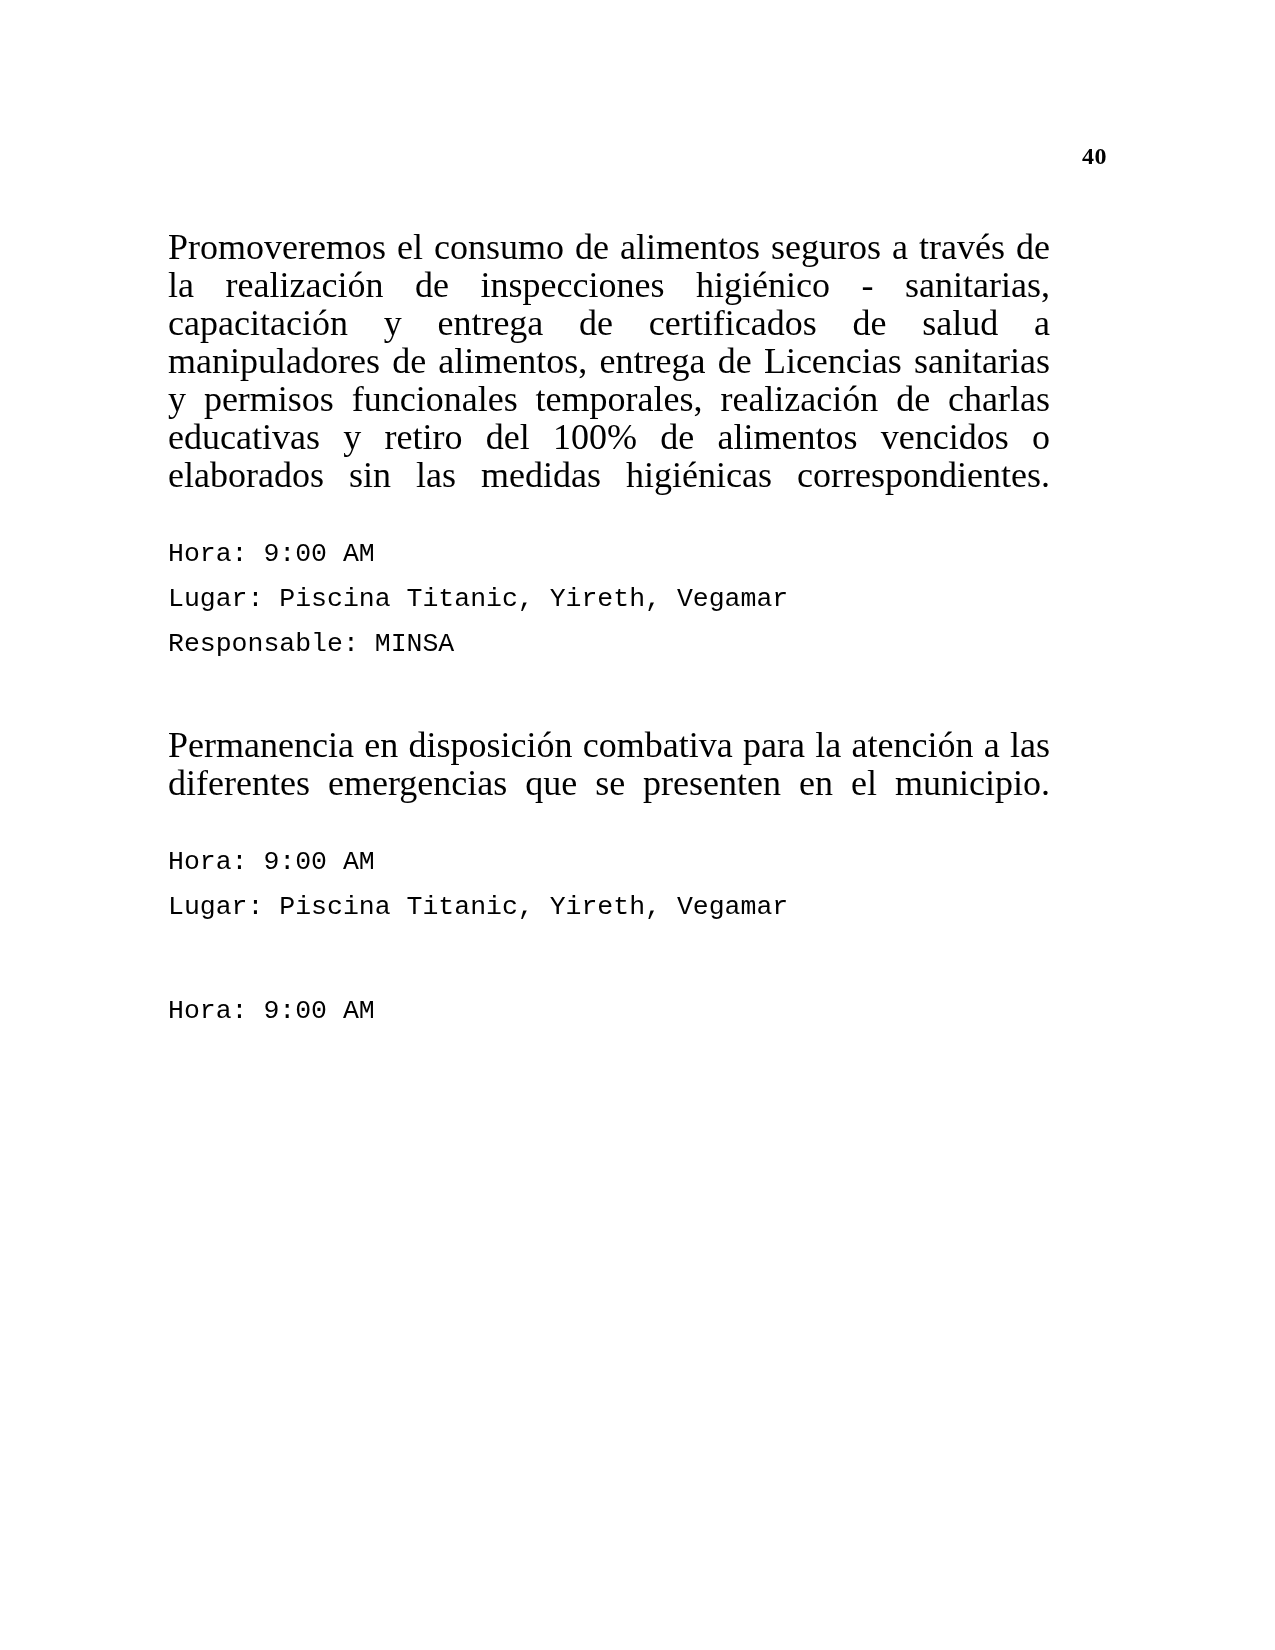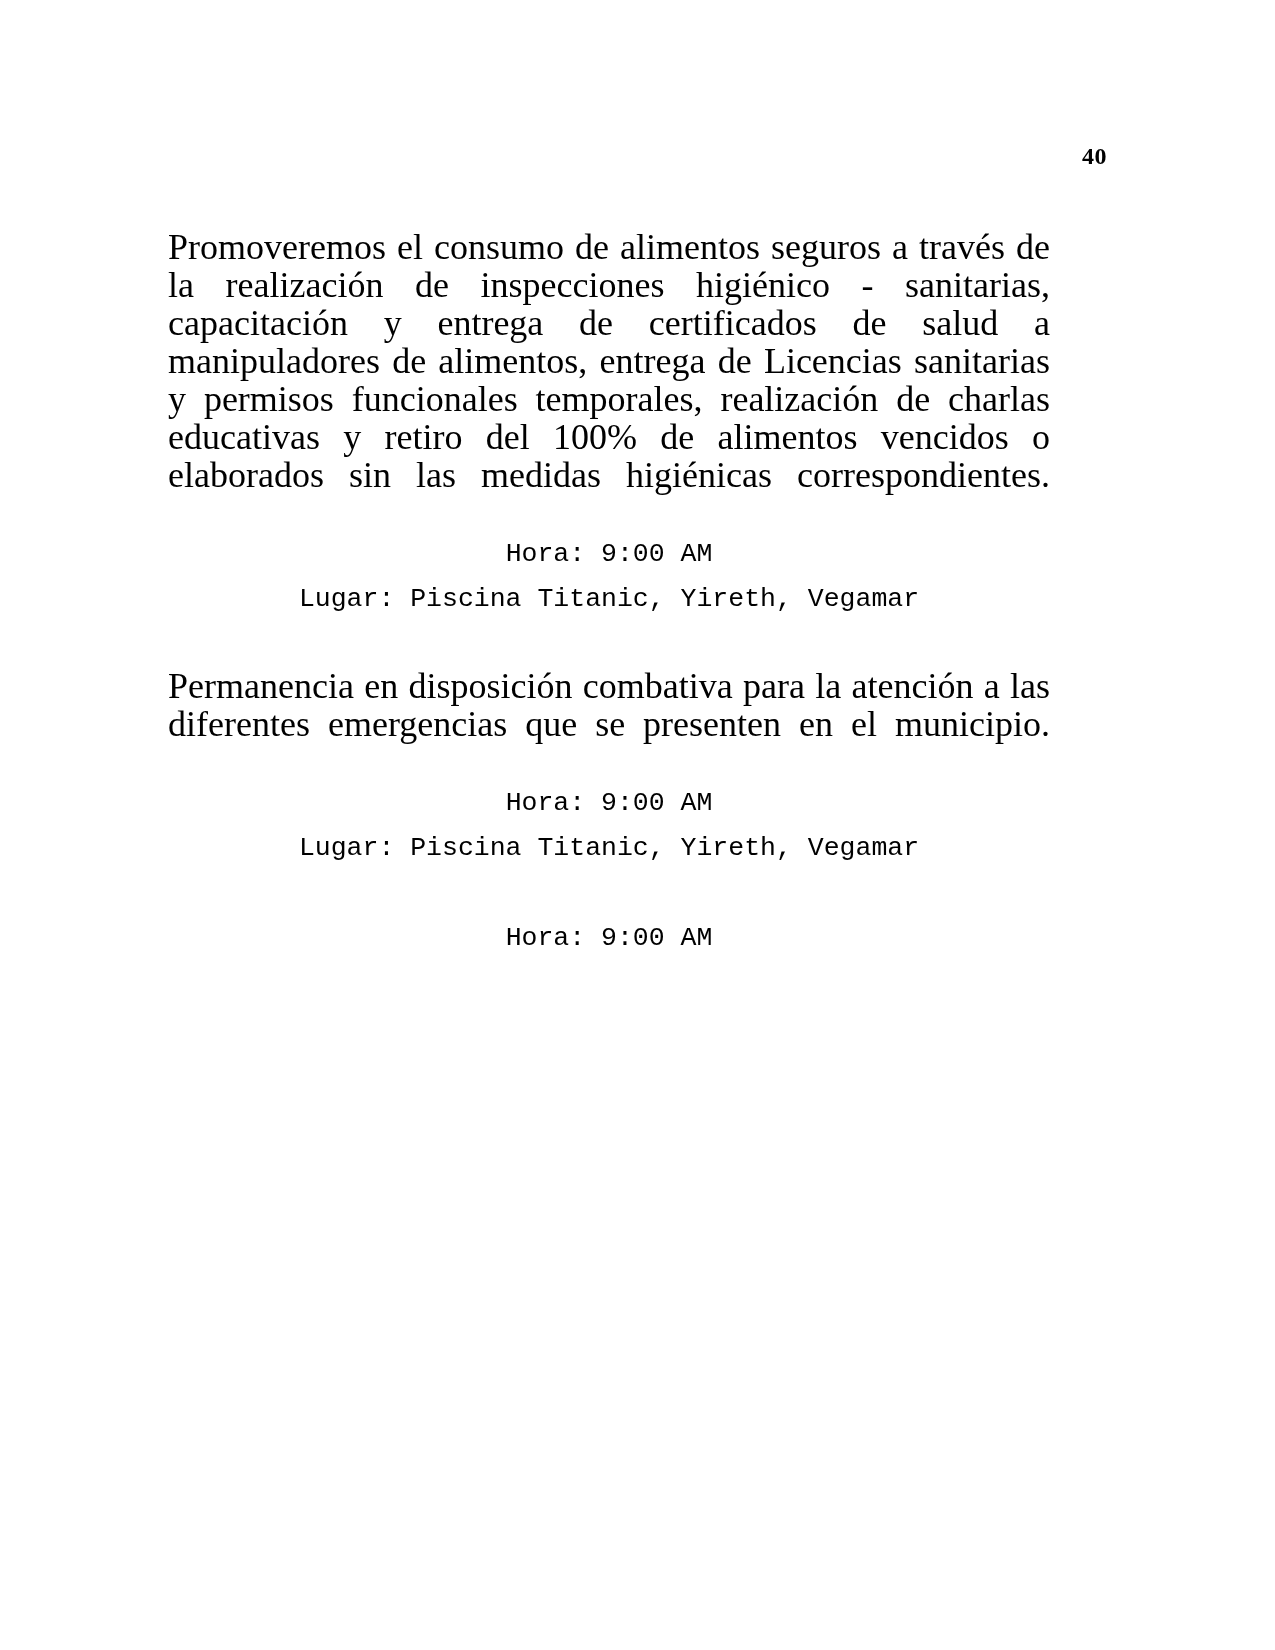--- a/index.html
+++ b/index.html
@@ -61,52 +61,53 @@
     display: inline-block;
     width: 100%;
   }
 
   
   .detail-line {
     font-family: "Liberation Mono", "DejaVu Sans Mono", monospace;
     font-size: 26.5px;
     line-height: 45px;
     color: #000000;
-    text-align: center;
+    text-align: left;
     white-space: pre;
     margin: 0;
   }
 
   .block {
     margin: 0 0 0 0;
   }
 
   
   .block + .block {
-    margin-top: 45px;
+    margin-top: 59px;
   }
 
   .detail-group {
     margin-top: 0;
   }
 </style>
 </head>
 <body>
 
 <div class="page">
 
   <div class="page-number">40</div>
 
   <div class="body-column">
 
     <div class="block">
       <p class="para justified">Promoveremos el consumo de alimentos seguros a través de la realización de inspecciones higiénico - sanitarias, capacitación y entrega de certificados de salud a manipuladores de alimentos, entrega de Licencias sanitarias y permisos funcionales temporales, realización de charlas educativas y retiro del 100% de alimentos vencidos o elaborados sin las medidas higiénicas correspondientes.</p>
       <div class="detail-group">
         <div class="detail-line">Hora: 9:00 AM</div>
         <div class="detail-line">Lugar: Piscina Titanic, Yireth, Vegamar</div>
+        <div class="detail-line">Responsable: MINSA</div>
       </div>
     </div>
 
     <div class="block">
       <p class="para justified">Permanencia en disposición combativa para la atención a las diferentes emergencias que se presenten en el municipio.</p>
       <div class="detail-group">
         <div class="detail-line">Hora: 9:00 AM</div>
         <div class="detail-line">Lugar: Piscina Titanic, Yireth, Vegamar</div>
       </div>
     </div>

